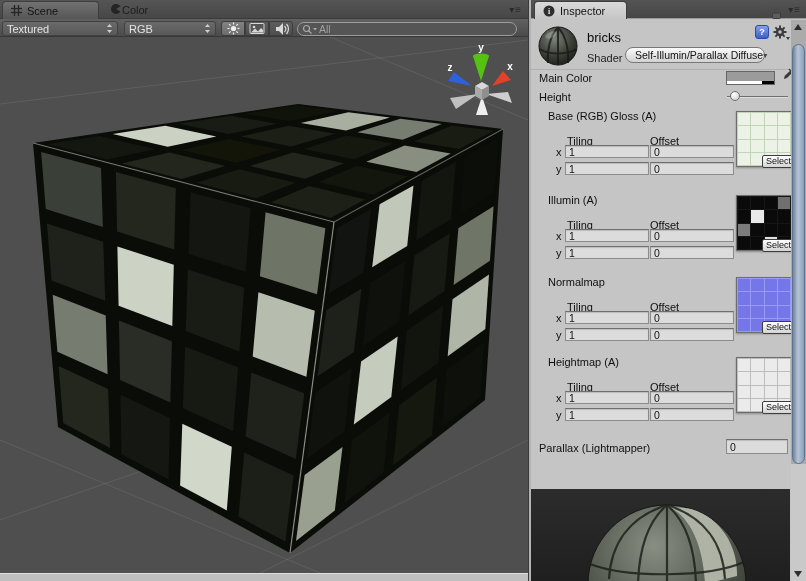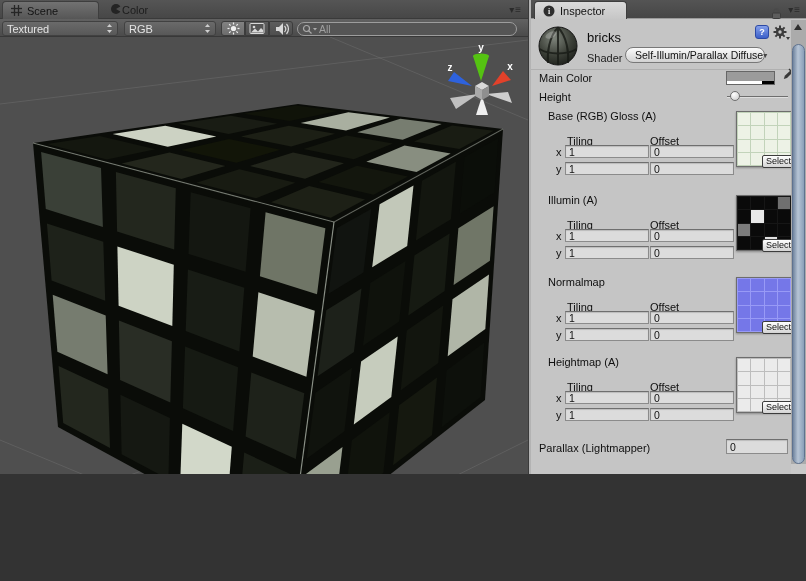--- a/index.html
+++ b/index.html
@@ -1,17 +1,17 @@
 <!DOCTYPE html>
 <html><head>
 <meta charset="utf-8">
 <style>
   html,body{margin:0;padding:0;background:#333;}
   *{box-sizing:border-box;}
-  .window{position:relative;width:806px;height:474px;overflow:hidden;
+  .window{position:relative;width:806px;height:581px;overflow:hidden;
     font-family:"Liberation Sans","DejaVu Sans",sans-serif;background:#4a4a4a;}
   
   .scene-panel{position:absolute;left:0;top:0;width:528px;height:581px;}
   .tabbar{position:absolute;left:0;top:0;right:0;height:19px;
     background:linear-gradient(#555,#474747);border-bottom:1px solid #3a3a3a;}
   .tab{position:absolute;top:1px;height:18px;border-radius:4px 4px 0 0;
     border:1px solid #3e3e3e;border-bottom:none;display:flex;align-items:center;
     font-size:11px;color:#131313;padding:0 8px;}
   .tab.scene{left:2px;width:97px;background:linear-gradient(#727272,#565656);}
   .tab .ticon{margin-right:5px;display:inline-flex;}

